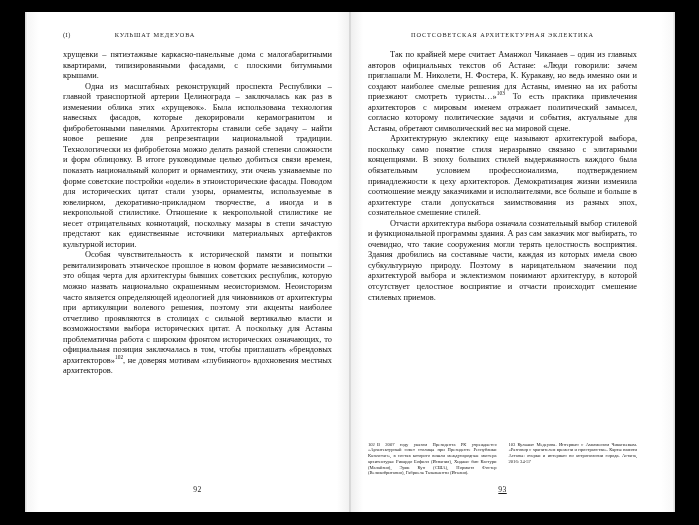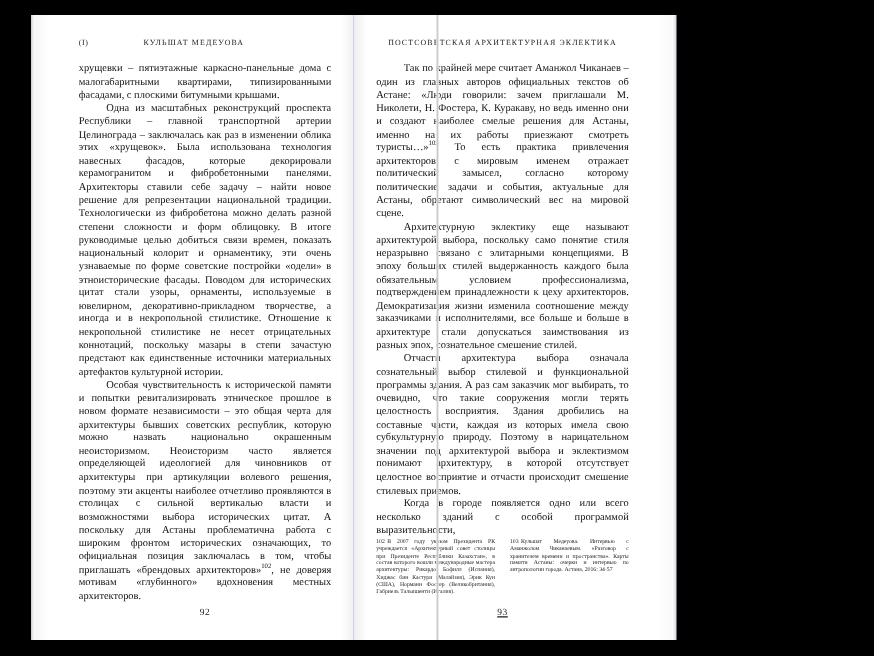--- a/index.html
+++ b/index.html
@@ -7,21 +7,21 @@
     padding: 0;
     background: #000000;
     width: 699px;
     height: 525px;
     overflow: hidden;
   }
   #spread {
     position: absolute;
     left: 25px;
     top: 12px;
-    width: 516px;
+    width: 650px;
     height: 500px;
     background: #6d28d9;
     display: flex;
     box-shadow: 0 0 0 0 transparent;
   }
   .page {
     position: relative;
     width: 325px;
     height: 500px;
     background: #ffffff;
@@ -173,21 +173,20 @@
 
   <div class="page right">
     <div class="page-edge-r"></div>
 
     <div class="runhead runhead-right">ПОСТСОВЕТСКАЯ АРХИТЕКТУРНАЯ ЭКЛЕКТИКА</div>
 
     <div class="body">
       <p><span>Так по крайней мере считает Аманжол Чиканаев – один из главных авторов официальных текстов об Астане: «Люди говорили: зачем приглашали М. Николети, Н. Фостера, К. Куракаву, но ведь именно они и создают наиболее смелые решения для Астаны, именно на их работы приезжают смотреть туристы…»</span><sup>103</sup><span> То есть практика привлечения архитекторов с мировым именем отражает политический замысел, согласно которому политические задачи и события, актуальные для Астаны, обретают символический вес на мировой сцене.</span></p>
       <p>Архитектурную эклектику еще называют архитектурой выбора, поскольку само понятие стиля неразрывно связано с элитарными концепциями. В эпоху больших стилей выдержанность каждого была обязательным условием профессионализма, подтверждением принадлежности к цеху архитекторов. Демократизация жизни изменила соотношение между заказчиками и исполнителями, все больше и больше в архитектуре стали допускаться заимствования из разных эпох, сознательное смешение стилей.</p>
       <p>Отчасти архитектура выбора означала сознательный выбор стилевой и функциональной программы здания. А раз сам заказчик мог выбирать, то очевидно, что такие сооружения могли терять целостность восприятия. Здания дробились на составные части, каждая из которых имела свою субкультурную природу. Поэтому в нарицательном значении под архитектурой выбора и эклектизмом понимают архитектуру, в которой отсутствует целостное восприятие и отчасти происходит смешение стилевых приемов.</p>
-      <p>Когда в городе появляется одно или всего несколько зданий с особой программой выразительности,</p>
     </div>
 
     <div class="notes">
       <div class="note-col">
         <p><span class="note-num">102</span><span>В 2007 году указом Президента РК учреждается «Архитектурный совет столицы при Президенте Республики Казахстан», в состав которого вошли международные мастера архитектуры: Рикардо Бофилл (Испания), Хиджас бин Кастури (Малайзия), Эрик Кун (США), Норманн Фостер (Великобритания), Габриель Тальяшенти (Италия).</span></p>
       </div>
       <div class="note-col">
         <p><span class="note-num">103</span><span>Кульшат Медеуова. Интервью с Аманжолом Чиканаевым. «Разговор с хранителем времени и пространства». Карты памяти Астаны: очерки и интервью по антропологии города. Астана, 2016: 34-57</span></p>
       </div>
     </div>

